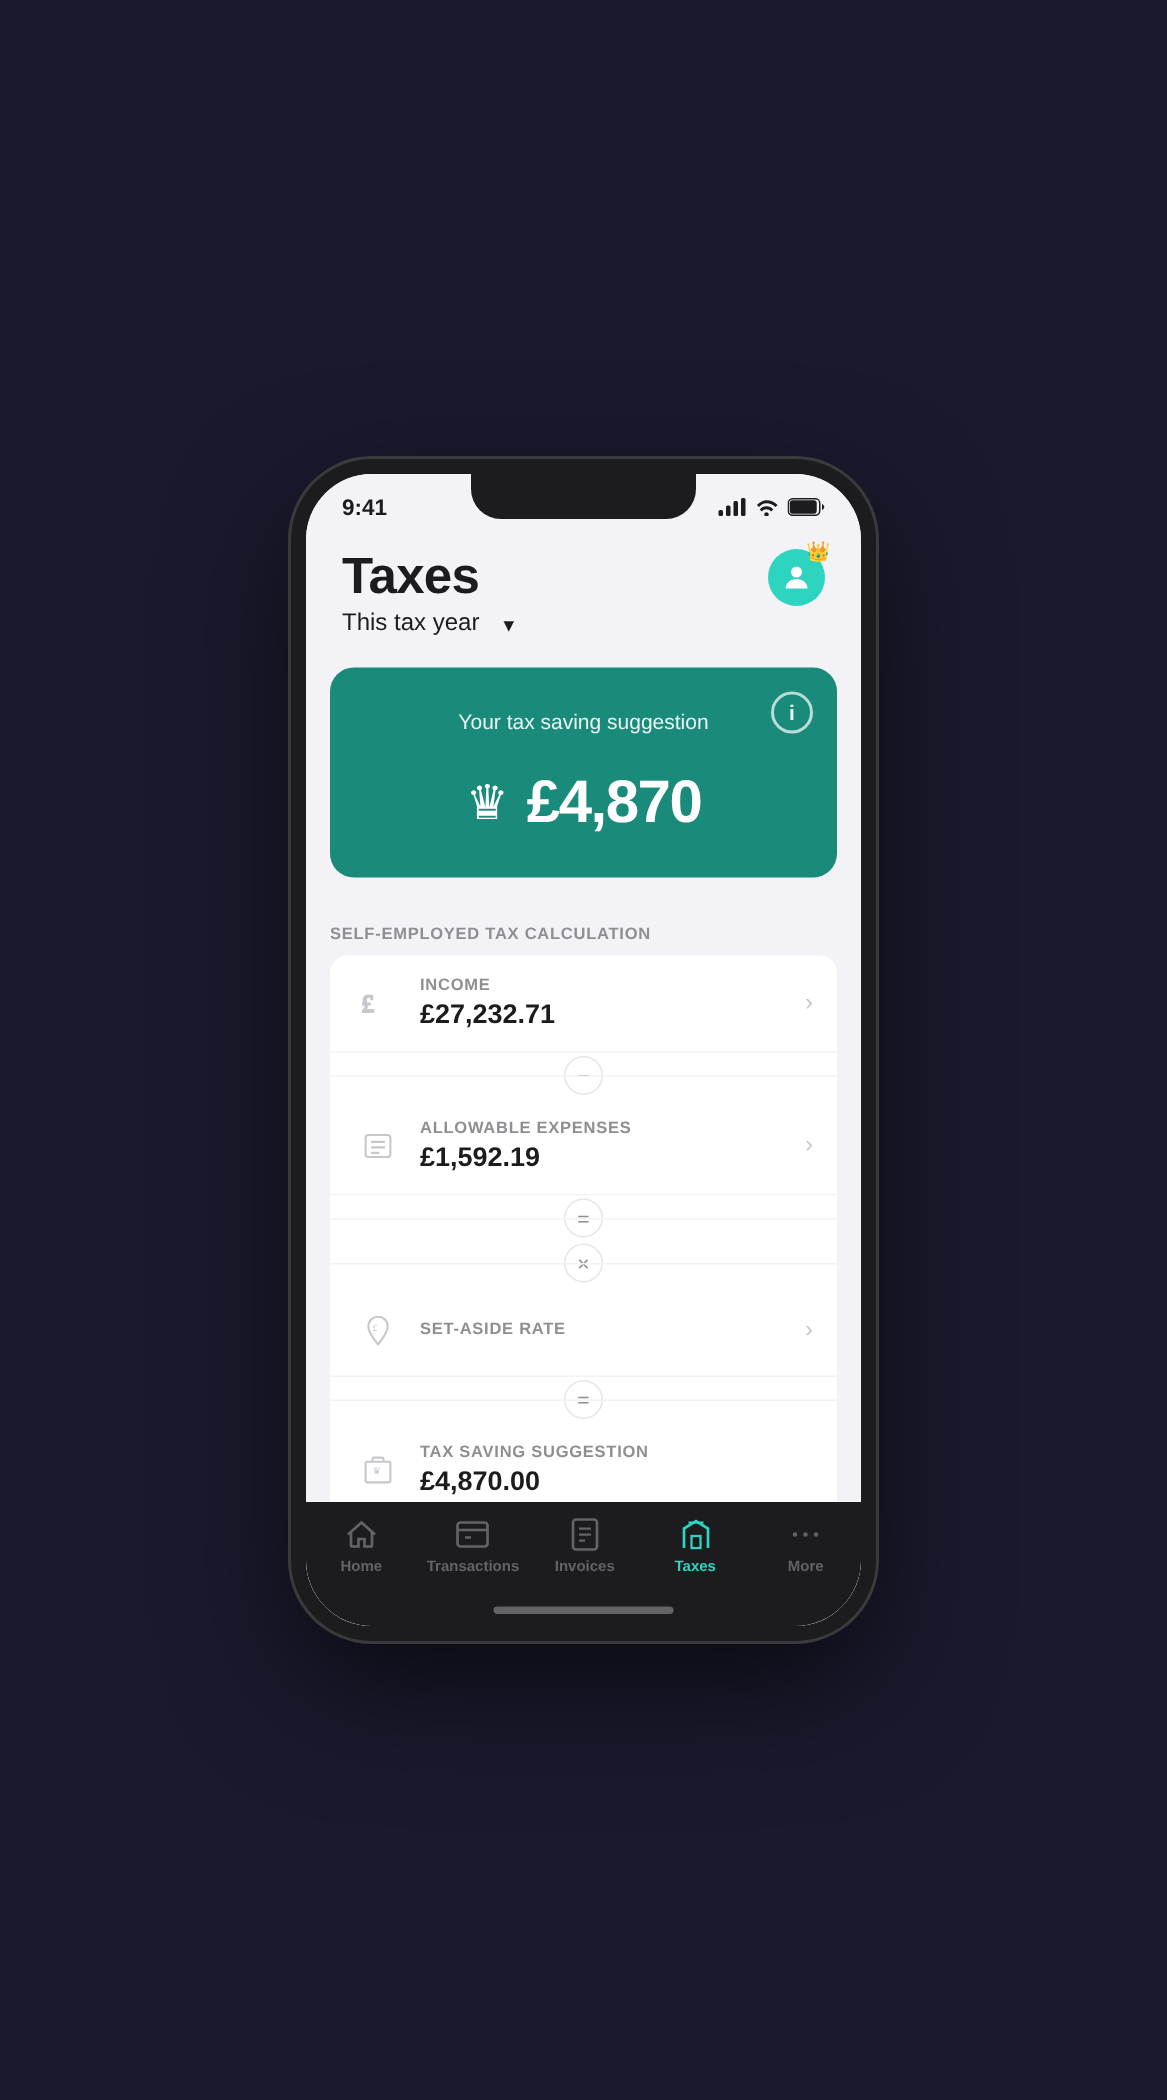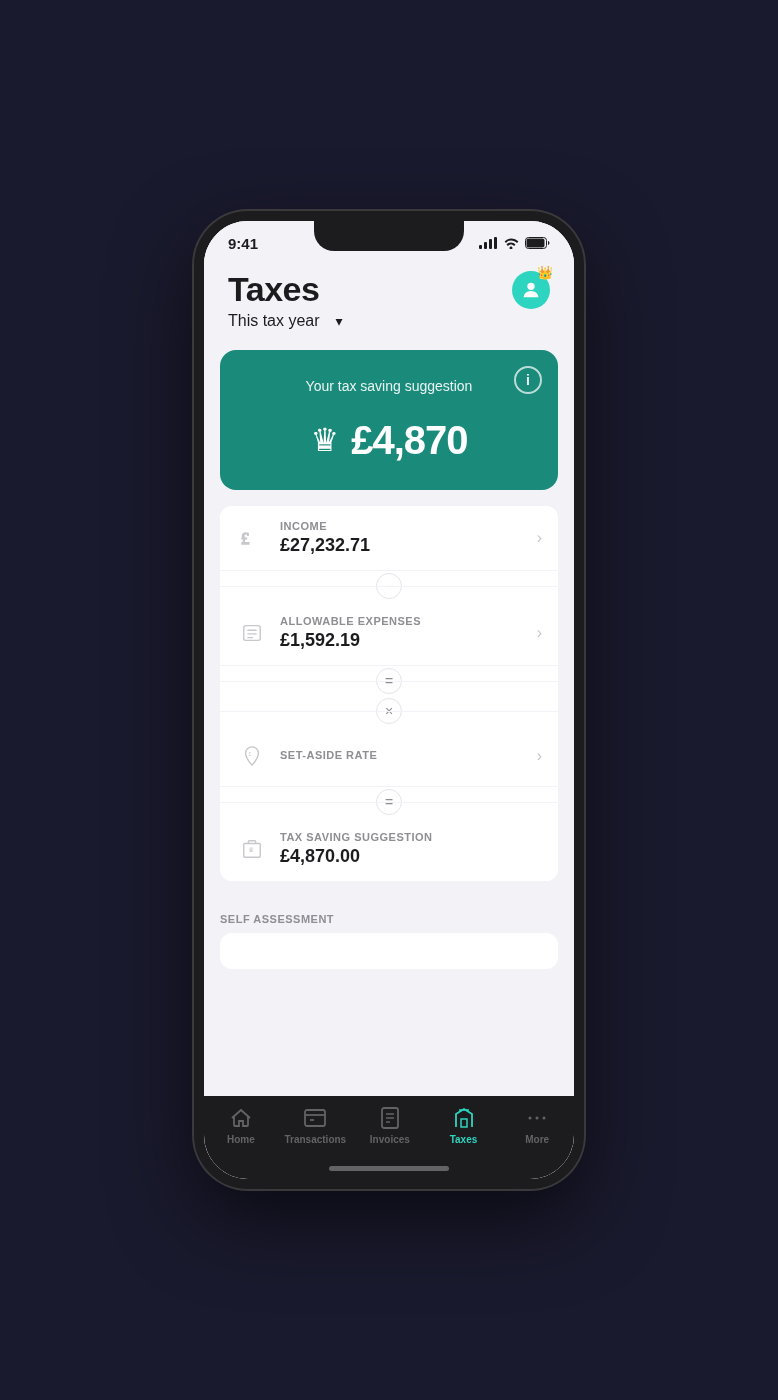--- a/index.html
+++ b/index.html
@@ -9,21 +9,21 @@
       background: #1a1a2e;
       display: flex;
       justify-content: center;
       align-items: center;
       min-height: 100vh;
       font-family: -apple-system, BlinkMacSystemFont, 'Helvetica Neue', Arial, sans-serif;
     }
 
     .phone-frame {
       width: 390px;
-      height: 978px;
+      height: 788px;
       background: #f2f2f7;
       border-radius: 54px;
       border: 10px solid #1c1c1e;
       position: relative;
       overflow: hidden;
       box-shadow: 0 0 0 2px #3a3a3c, 0 30px 80px rgba(0,0,0,0.6);
     }
 
     
     .notch {
@@ -441,20 +441,21 @@
         <div class="info-btn">
           <span>i</span>
         </div>
         <div class="card-subtitle">Your tax saving suggestion</div>
         <div class="card-amount">
           <span class="crown-icon-large">♛</span>
           <span class="amount-text">£4,870</span>
         </div>
       </div>
 
+      <div class="section-header">SELF-EMPLOYED TAX CALCULATION</div>
 
       <div class="card-list">
 
         <div class="list-item">
           <div class="item-icon">
             <svg viewBox="0 0 24 24">
                 <text y="18" font-size="18" fill="#c7c7cc" font-family="serif">£</text>
               </svg>
           </div>
           <div class="item-content">

